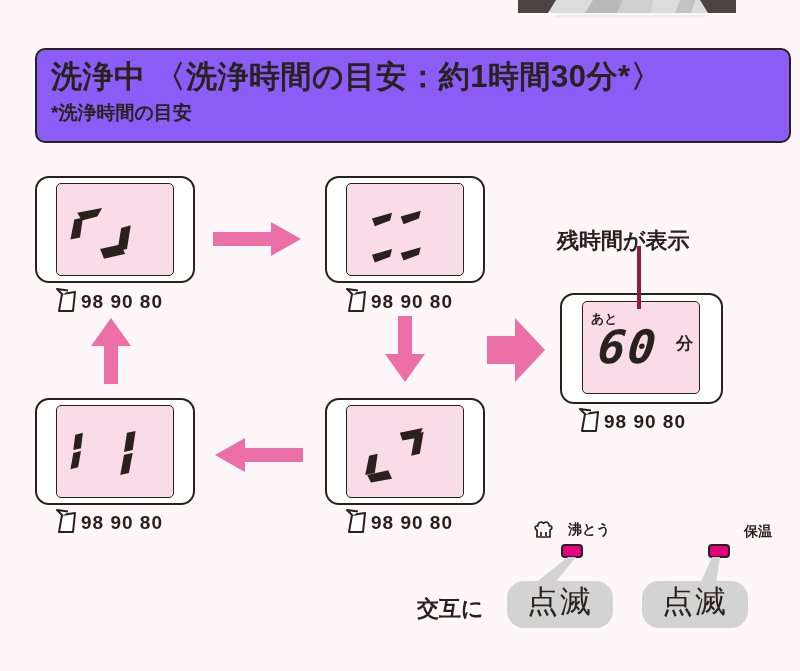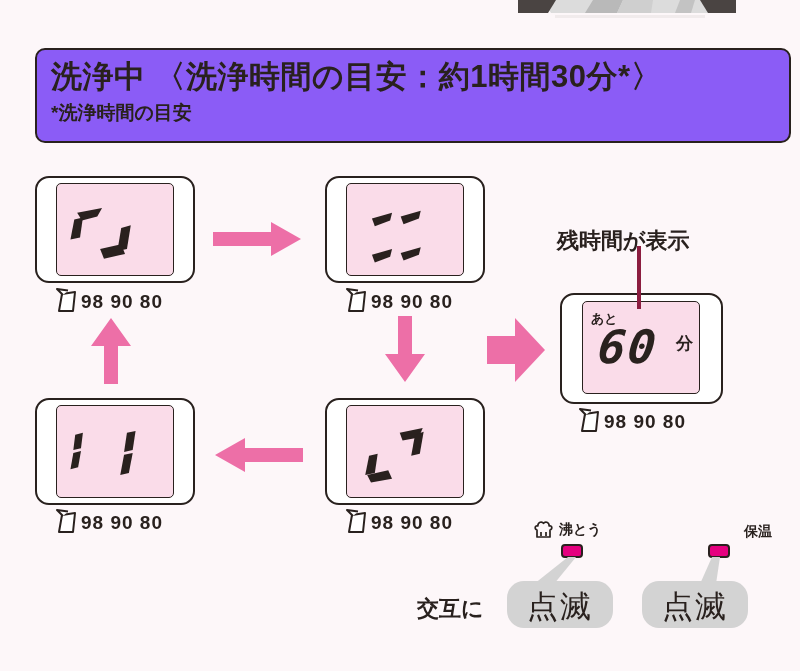--- a/index.html
+++ b/index.html
@@ -67,21 +67,21 @@
 
   
   .ind-label{font-size:14px;font-weight:bold;white-space:nowrap;}
   .led{
     width:22px;height:14px;box-sizing:border-box;
     background:#e5007f;border:2px solid #29211e;border-radius:4px;
   }
   .tail{fill:#d3d3d3;}
   .bubble{
     width:106px;height:47px;background:#d3d3d3;border-radius:17px;
-    display:flex;align-items:flex-end;justify-content:center;
+    display:flex;align-items:flex-start;justify-content:center;
   }
   .bubble-text{font-size:31px;font-weight:500;letter-spacing:2px;}
   .alt-text{font-size:22px;font-weight:600;}
 </style>
 </head>
 <body>
 
 <svg class="abs" style="left:515px;top:0;" width="228" height="20" viewBox="0 0 228 20">
   <polygon points="28,0 205,0 198,13 36,13" fill="#dcdcdc"></polygon>
   <polygon points="78,0 108,0 102,13 70,13" fill="#b9b9b9"></polygon>
@@ -196,21 +196,21 @@
 <svg class="abs" style="left:213px;top:438px;" width="90" height="34" viewBox="0 0 90 34">
   <polygon class="arrow" points="90,10 32,10 32,0 2,17 32,34 32,24 90,24"></polygon>
 </svg>
 <svg class="abs" style="left:91px;top:318px;" width="40" height="66" viewBox="0 0 40 66">
   <polygon class="arrow" points="20,0 40,28 27,28 27,66 13,66 13,28 0,28"></polygon>
 </svg>
 <svg class="abs" style="left:487px;top:318px;" width="58" height="64" viewBox="0 0 58 64">
   <polygon class="arrow" points="0,18 28,18 28,0 58,32 28,64 28,46 0,46"></polygon>
 </svg>
 
-<div class="abs" style="left:533px;top:520px;display:flex;align-items:center;gap:5px;">
+<div class="abs" style="left:533px;top:520px;display:flex;align-items:center;gap:14px;">
   <svg width="21" height="20" viewBox="0 0 21 20">
     <path d="M4,17 L4,10 C1.5,9.5 1.5,5 4.8,6 C4.8,2 9,1 10.5,3.4 C12,1 16.2,2 16.2,6 C19.5,5 19.5,9.5 17,10 L17,17 Z" fill="none" stroke="#29211e" stroke-width="1.7" stroke-linejoin="round"></path>
     <path d="M8,12 L8,16 M13,12 L13,16" stroke="#29211e" stroke-width="1.7"></path>
   </svg>
   <span class="ind-label">沸とう</span>
 </div>
 <div class="abs led" style="left:561px;top:544px;"></div>
 
 <div class="abs ind-label" style="left:744px;top:523px;">保温</div>
 <div class="abs led" style="left:708px;top:544px;"></div>

